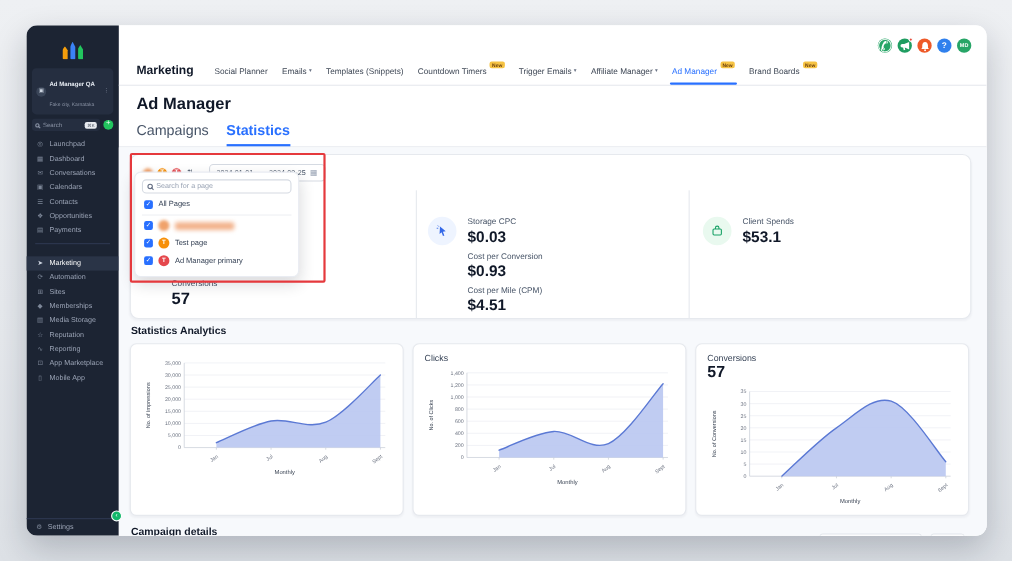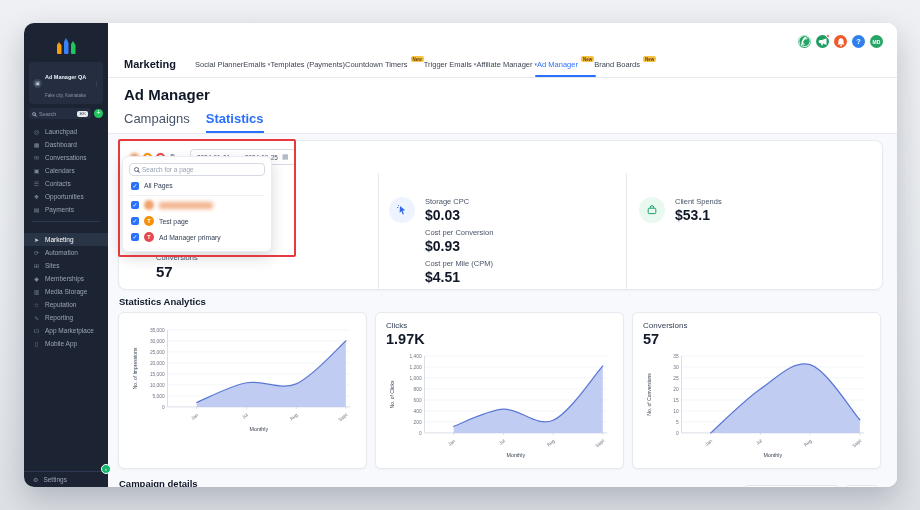--- a/index.html
+++ b/index.html
@@ -224,34 +224,34 @@
         <span>Settings</span>
       </div>
     </aside>
     <span class="collapse">‹</span>
 
     <div class="main">
 
       <header class="topbar">
         <div class="topnav">
           <span class="navtitle">Marketing</span>
-          <span id="navitems" style="display:flex;align-items:flex-start;gap:0">
+          <span id="navitems" style="display:flex;align-items:flex-start;gap:13px">
   <span class="navitem">
     <span class="nlabel">Social Planner</span>
 
   </span>
 
   <span class="navitem">
     <span class="nlabel">Emails</span>
     <span class="caret">▾</span>
 
   </span>
 
   <span class="navitem">
-    <span class="nlabel">Templates (Payments)</span>
+    <span class="nlabel">Templates (Snippets)</span>
 
   </span>
 
   <span class="navitem">
     <span class="nlabel">Countdown Timers</span>
 
     <span class="badge">New</span>
   </span>
 
   <span class="navitem">
@@ -433,21 +433,20 @@
                 <text x="175.76000000000002" y="95" text-anchor="end" font-size="5" fill="#6b7280" transform="rotate(-38 175.76000000000002 95)">Aug</text>
                 <line x1="225.44000000000003" x2="225.44000000000003" y1="86" y2="88" stroke="#c9ced8" stroke-width="0.7"></line>
                 <text x="227.44000000000003" y="95" text-anchor="end" font-size="5" fill="#6b7280" transform="rotate(-38 227.44000000000003 95)">Sept</text>
                 <text x="135" y="111" text-anchor="middle" font-size="5.5" fill="#374151">Monthly</text>
                 <text x="8" y="46" text-anchor="middle" font-size="5.2" fill="#374151" transform="rotate(-90 8 46)">No. of Impressions</text>
               </svg>
   </div>
 
   <div class="card">
     <div class="c-title">Clicks</div>
-    <div class="c-total">1.97K</div>
     <svg class="c-svg" viewBox="0 0 236 114">
                 <line x1="40" x2="230" y1="86" y2="86" stroke="#c9ced8" stroke-width="0.7"></line>
                 <text x="37" y="87.8" text-anchor="end" font-size="5" fill="#6b7280">0</text>
                 <line x1="40" x2="230" y1="74.57142857142857" y2="74.57142857142857" stroke="#eceef3" stroke-width="0.7"></line>
                 <text x="37" y="76.37142857142857" text-anchor="end" font-size="5" fill="#6b7280">200</text>
                 <line x1="40" x2="230" y1="63.142857142857146" y2="63.142857142857146" stroke="#eceef3" stroke-width="0.7"></line>
                 <text x="37" y="64.94285714285715" text-anchor="end" font-size="5" fill="#6b7280">400</text>
                 <line x1="40" x2="230" y1="51.714285714285715" y2="51.714285714285715" stroke="#eceef3" stroke-width="0.7"></line>
                 <text x="37" y="53.51428571428571" text-anchor="end" font-size="5" fill="#6b7280">600</text>
                 <line x1="40" x2="230" y1="40.28571428571429" y2="40.28571428571429" stroke="#eceef3" stroke-width="0.7"></line>

